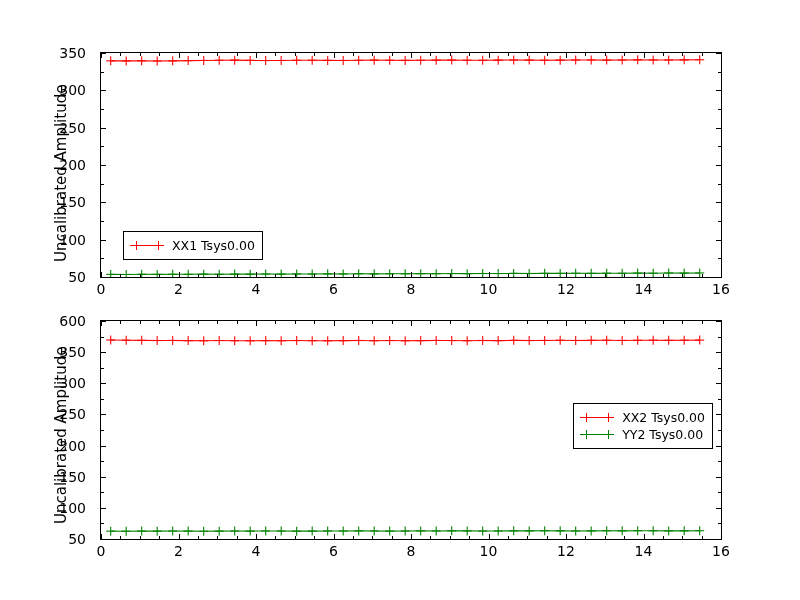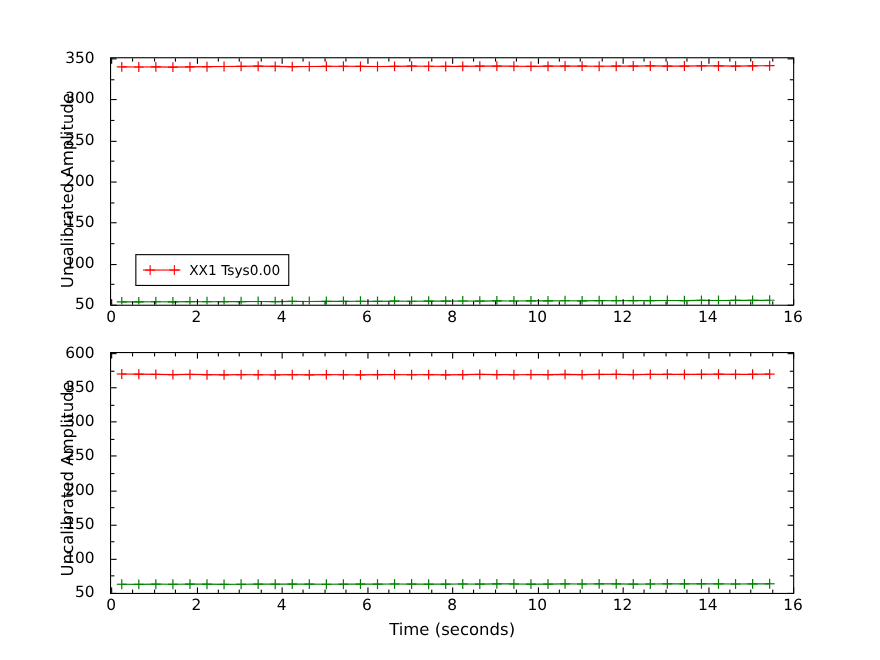--- a/index.html
+++ b/index.html
@@ -652,20 +652,42 @@
             <line x1="552.1875" x2="552.1875" y1="205.27828571428572" y2="214.27828571428572" stroke="#008000" stroke-width="1.1"></line>
             <line x1="563.1875" x2="572.1875" y1="209.90285714285713" y2="209.90285714285713" stroke="#008000" stroke-width="1.1"></line>
             <line x1="567.6875" x2="567.6875" y1="205.40285714285713" y2="214.40285714285713" stroke="#008000" stroke-width="1.1"></line>
             <line x1="578.6875" x2="587.6875" y1="209.84057142857142" y2="209.84057142857142" stroke="#008000" stroke-width="1.1"></line>
             <line x1="583.1875" x2="583.1875" y1="205.34057142857142" y2="214.34057142857142" stroke="#008000" stroke-width="1.1"></line>
             <line x1="594.1875" x2="603.1875" y1="209.716" y2="209.716" stroke="#008000" stroke-width="1.1"></line>
             <line x1="598.6875" x2="598.6875" y1="205.216" y2="214.216" stroke="#008000" stroke-width="1.1"></line>
           </g>
         </svg>
     </div>
+    <div class="legend" id="legend-bottom">
+        <div class="legend-row">
+          <span class="legend-swatch">
+            <span class="lsline" style="background: rgb(255, 0, 0);"></span>
+            <span class="lsmk" style="left: 2px; background: rgb(255, 0, 0);"></span>
+            <span class="lsmkv" style="left: 6px; background: rgb(255, 0, 0);"></span>
+            <span class="lsmk" style="left: 24px; background: rgb(255, 0, 0);"></span>
+            <span class="lsmkv" style="left: 28px; background: rgb(255, 0, 0);"></span>
+          </span>
+          <span class="legend-text">XX2 Tsys0.00</span>
+        </div>
+        <div class="legend-row">
+          <span class="legend-swatch">
+            <span class="lsline" style="background: rgb(0, 128, 0);"></span>
+            <span class="lsmk" style="left: 2px; background: rgb(0, 128, 0);"></span>
+            <span class="lsmkv" style="left: 6px; background: rgb(0, 128, 0);"></span>
+            <span class="lsmk" style="left: 24px; background: rgb(0, 128, 0);"></span>
+            <span class="lsmkv" style="left: 28px; background: rgb(0, 128, 0);"></span>
+          </span>
+          <span class="legend-text">YY2 Tsys0.00</span>
+        </div>
+      </div>
   <div class="tick-major-y " style="top: 218px;"></div>
       <div class="tick-major-y right" style="top: 218px;"></div>
       <div class="tick-major-y " style="top: 186.857px;"></div>
       <div class="tick-major-y right" style="top: 186.857px;"></div>
       <div class="tick-major-y " style="top: 155.714px;"></div>
       <div class="tick-major-y right" style="top: 155.714px;"></div>
       <div class="tick-major-y " style="top: 124.571px;"></div>
       <div class="tick-major-y right" style="top: 124.571px;"></div>
       <div class="tick-major-y " style="top: 93.4286px;"></div>
       <div class="tick-major-y right" style="top: 93.4286px;"></div>
@@ -750,21 +772,20 @@
       <div class="tick-minor-x " style="left: 523.125px;"></div>
       <div class="tick-minor-x top" style="left: 523.125px;"></div>
       <div class="tick-minor-x " style="left: 561.875px;"></div>
       <div class="tick-minor-x top" style="left: 561.875px;"></div>
       <div class="tick-minor-x " style="left: 581.25px;"></div>
       <div class="tick-minor-x top" style="left: 581.25px;"></div>
       <div class="tick-minor-x " style="left: 600.625px;"></div>
       <div class="tick-minor-x top" style="left: 600.625px;"></div>
     </div>
 
-  <div class="xlabel">Time (seconds)</div>
 
 <div class="ytick-wrap" style="top: 277px;">
       <div class="ytick-label" style="position: relative; transform: translateY(-50%); padding-right: 6px;">50</div>
     </div>
     <div class="ytick-wrap" style="top: 239.667px;">
       <div class="ytick-label" style="position: relative; transform: translateY(-50%); padding-right: 6px;">100</div>
     </div>
     <div class="ytick-wrap" style="top: 202.333px;">
       <div class="ytick-label" style="position: relative; transform: translateY(-50%); padding-right: 6px;">150</div>
     </div>

